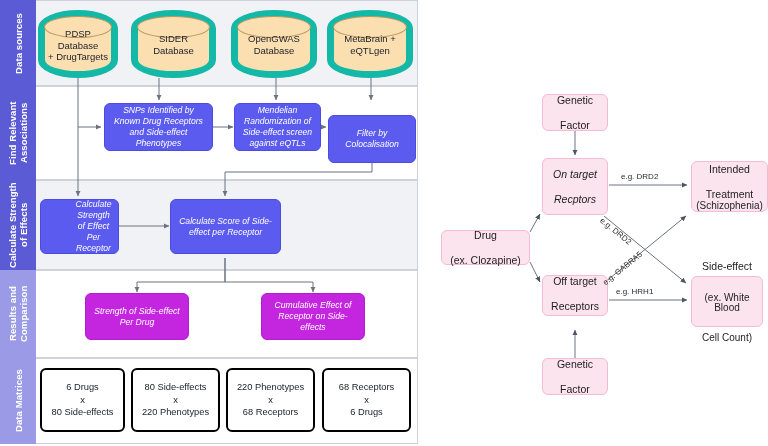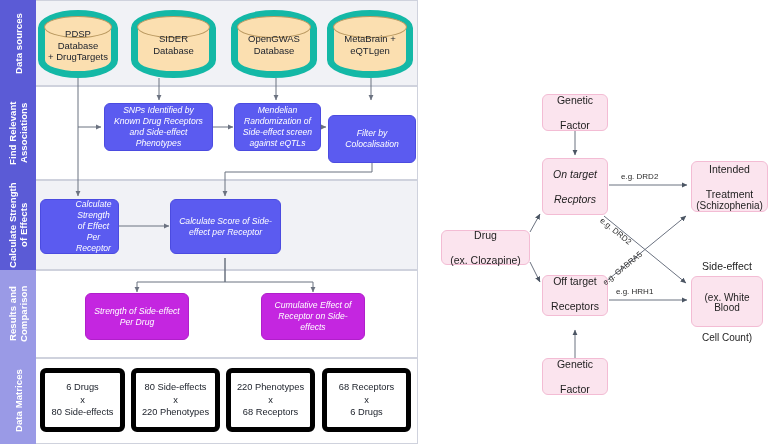--- a/index.html
+++ b/index.html
@@ -32,21 +32,21 @@
         border:1px solid #4b4be0;border-radius:6px;display:flex;
         align-items:center;justify-content:center;text-align:center;
         color:#ffffff;font-size:8.6px;font-style:italic;line-height:11px;
         padding:2px 4px;}
   .rbox{position:absolute;box-sizing:border-box;background:#c426e0;
         border:1px solid #b01fca;border-radius:6px;display:flex;
         align-items:center;justify-content:center;text-align:center;
         color:#ffffff;font-size:8.6px;font-style:italic;line-height:11px;
         padding:2px 4px;}
   .mbox{position:absolute;box-sizing:border-box;background:#ffffff;
-        border:5px solid #000000;border-radius:6px;display:flex;
+        border:2px solid #000000;border-radius:6px;display:flex;
         align-items:center;justify-content:center;text-align:center;
         color:#20252e;font-size:9.3px;line-height:12.5px;padding:2px 3px;}
 
   
   #concept{position:absolute;left:418px;top:0;width:350px;height:446px;}
   .pbx{position:absolute;box-sizing:border-box;background:#fbe4ee;
        border:1px solid #f3bcd4;border-radius:6px;display:flex;
        flex-direction:column;align-items:center;justify-content:center;
        text-align:center;color:#1d1d1d;padding:2px 3px;}
   .pbx .l1{font-size:10.5px;line-height:13px;}

